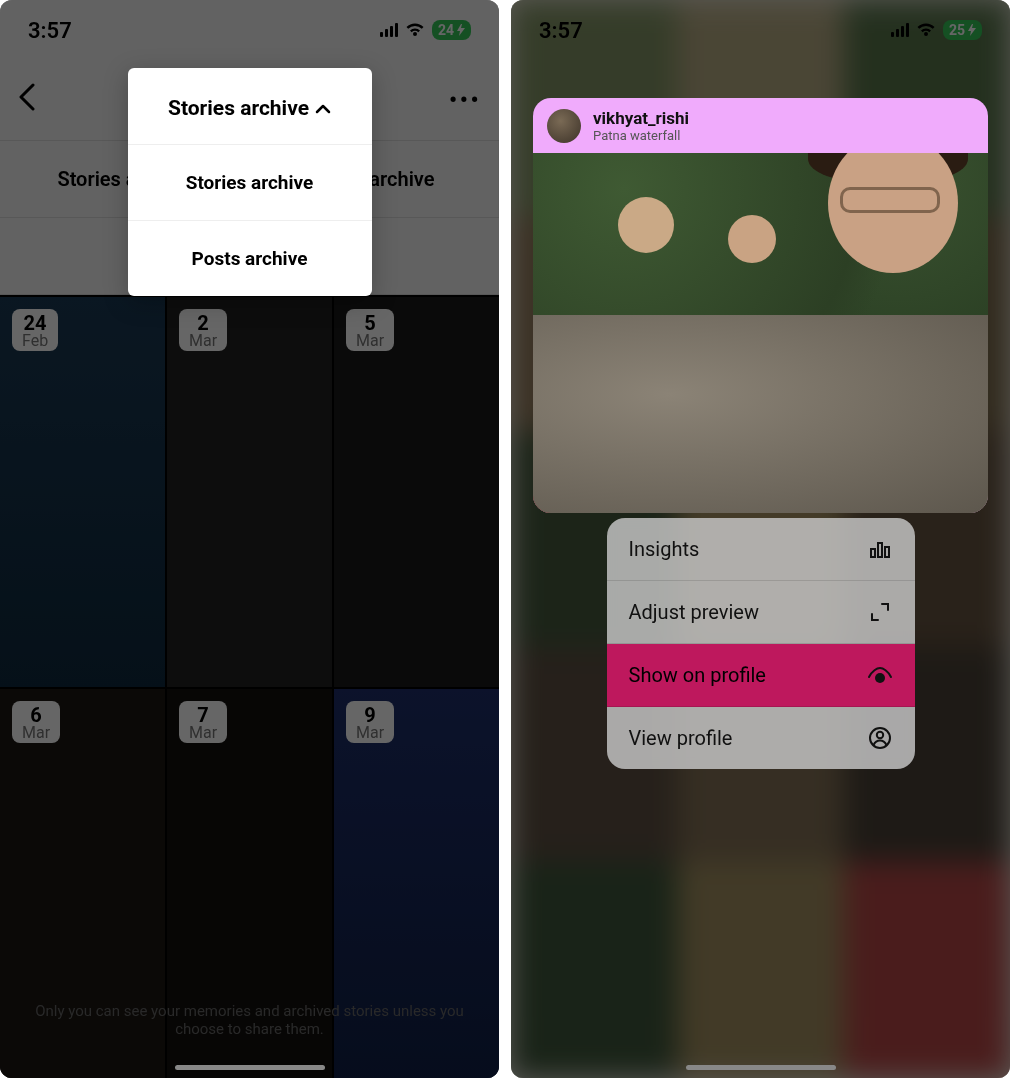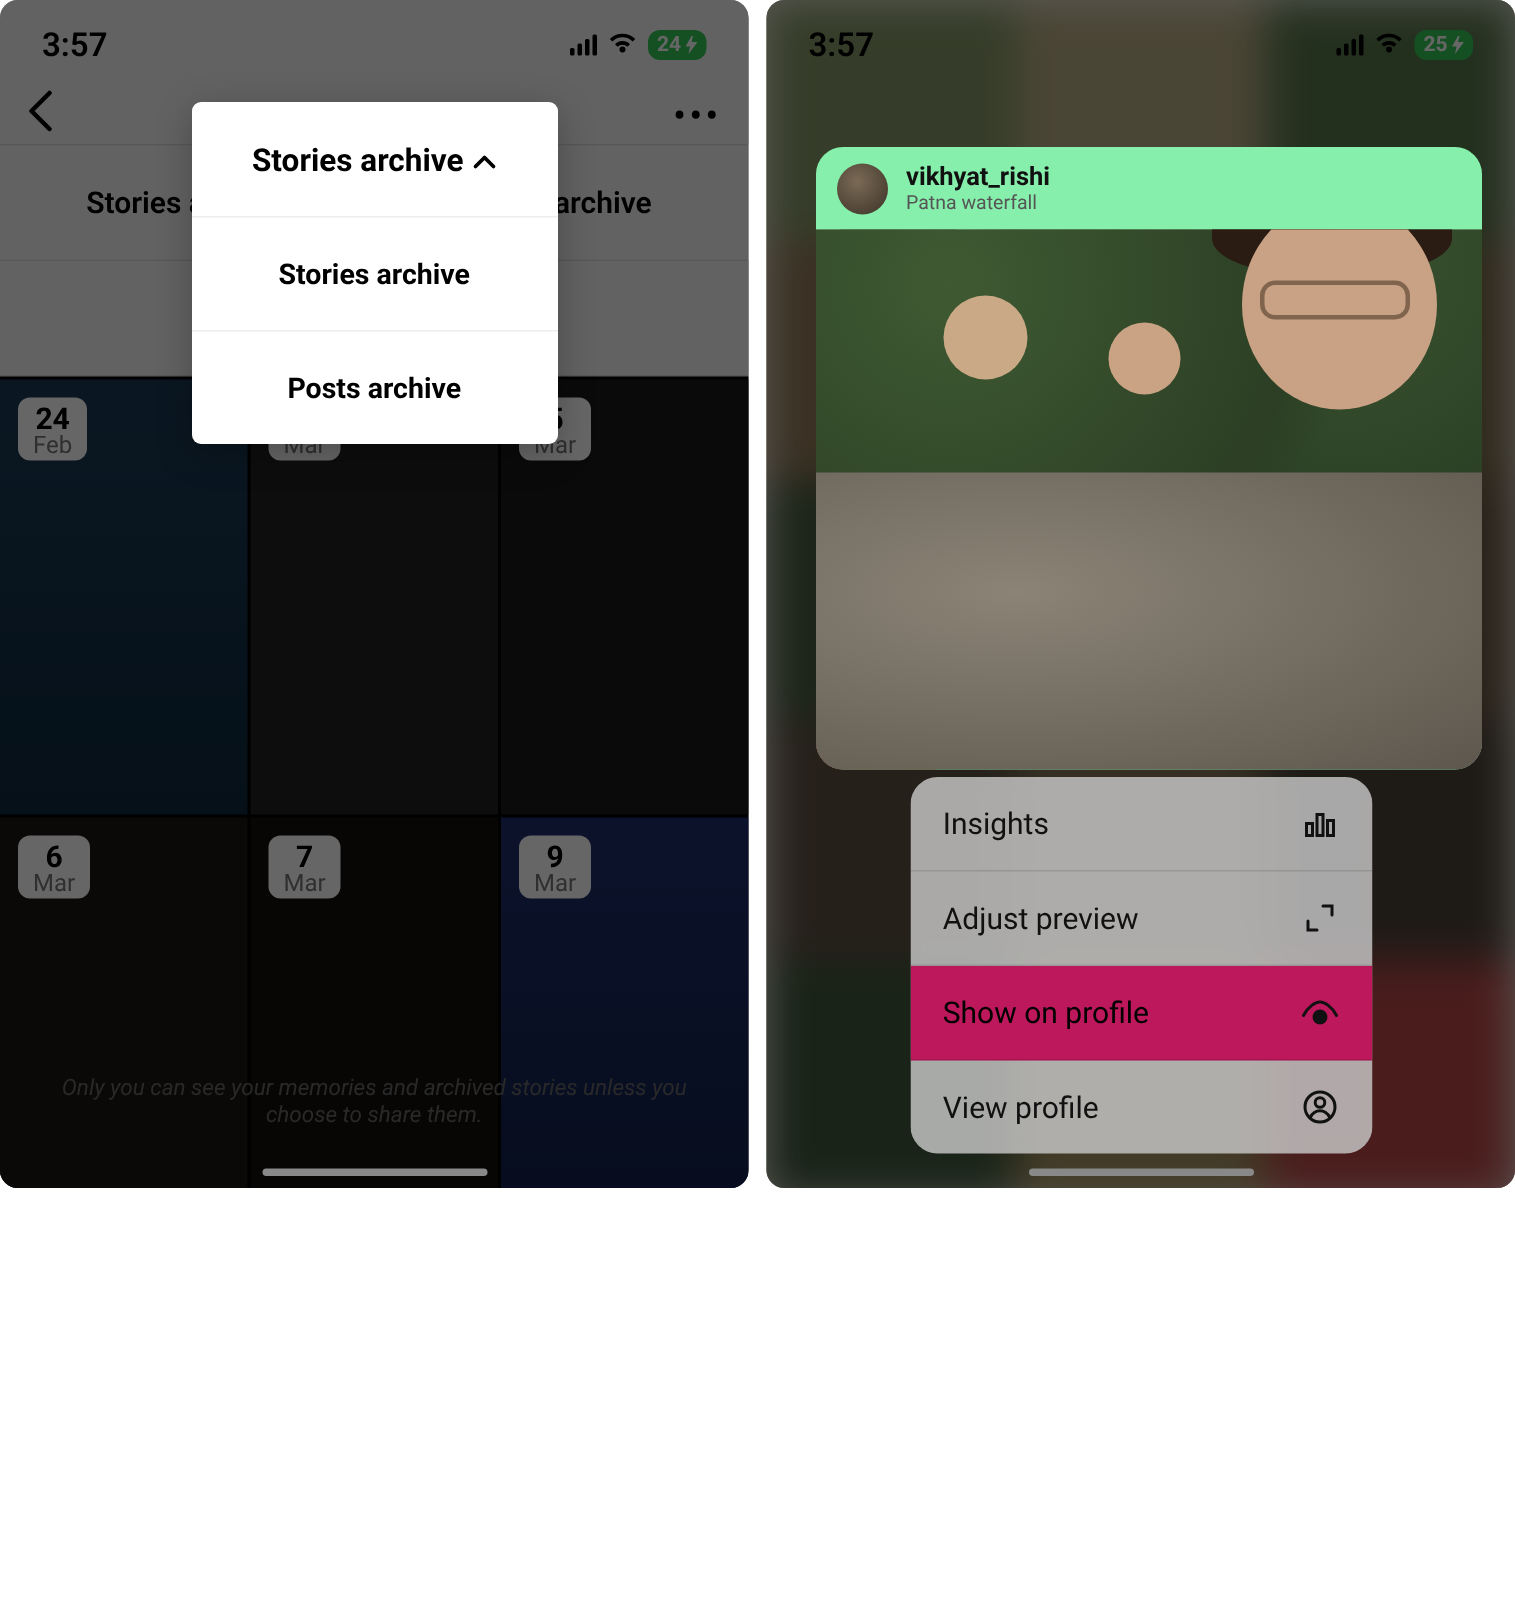--- a/index.html
+++ b/index.html
@@ -8,21 +8,21 @@
     background: #fff;
     width: 1010px;
     height: 1078px;
     display: flex;
     gap: 12px;
     padding: 0;
   }
   .phone {
     position: relative;
     width: 499px;
-    height: 792px;
+    height: 1078px;
     background: #000;
     border-radius: 12px;
     overflow: hidden;
   }
   .phone.right { margin-left: 0; }
   .dim-overlay {
     position: absolute;
     inset: 0;
     background: rgba(0,0,0,0.6);
     z-index: 5;
@@ -102,21 +102,20 @@
     text-align:center;
     padding:4px 10px 2px;
     line-height:1;
   }
   .date-chip .d { font-size:20px; font-weight:700; color:#000; }
   .date-chip .m { font-size:16px; color:#777; }
   .footer-note {
     position:absolute; bottom:40px; left:0; right:0;
     text-align:center; font-size:15px; color:#666;
     padding:0 30px;
-    font-style:italic;
   }
   .home-indicator {
     position:absolute; bottom:8px; left:50%; transform:translateX(-50%);
     width:150px; height:5px; background:#888; border-radius:3px; z-index:30;
   }
   
   .archive-popover {
     position:absolute;
     top:68px; left:50%; transform:translateX(-50%);
     width:244px;
@@ -152,22 +151,22 @@
   }
   .blur-grid div{ min-height:160px; }
   .bg1{background:#7a8f5a;} .bg2{background:#b5a97e;} .bg3{background:#4b6d3e;}
   .bg4{background:#8a6f4c;} .bg5{background:#c7b589;} .bg6{background:#6f5c3a;}
   .bg7{background:#364d2e;} .bg8{background:#a48d59;} .bg9{background:#5a4631;}
   .bg10{background:#514234;} .bg11{background:#7d684a;} .bg12{background:#3b3227;}
   .bg13{background:#2e4a2c;} .bg14{background:#9e8a55;} .bg15{background:#b43838;}
 
   .post-card{
     position:absolute;
-    top:98px; left:33px; right:22px;
-    background:#86efac;
+    top:98px; left:22px; right:22px;
+    background:#f0abfc;
     border-radius:18px;
     z-index:12;
     overflow:hidden;
   }
   .post-head{
     display:flex; align-items:center; gap:12px;
     padding:10px 14px;
   }
   .avatar{
     width:34px; height:34px; border-radius:50%;

